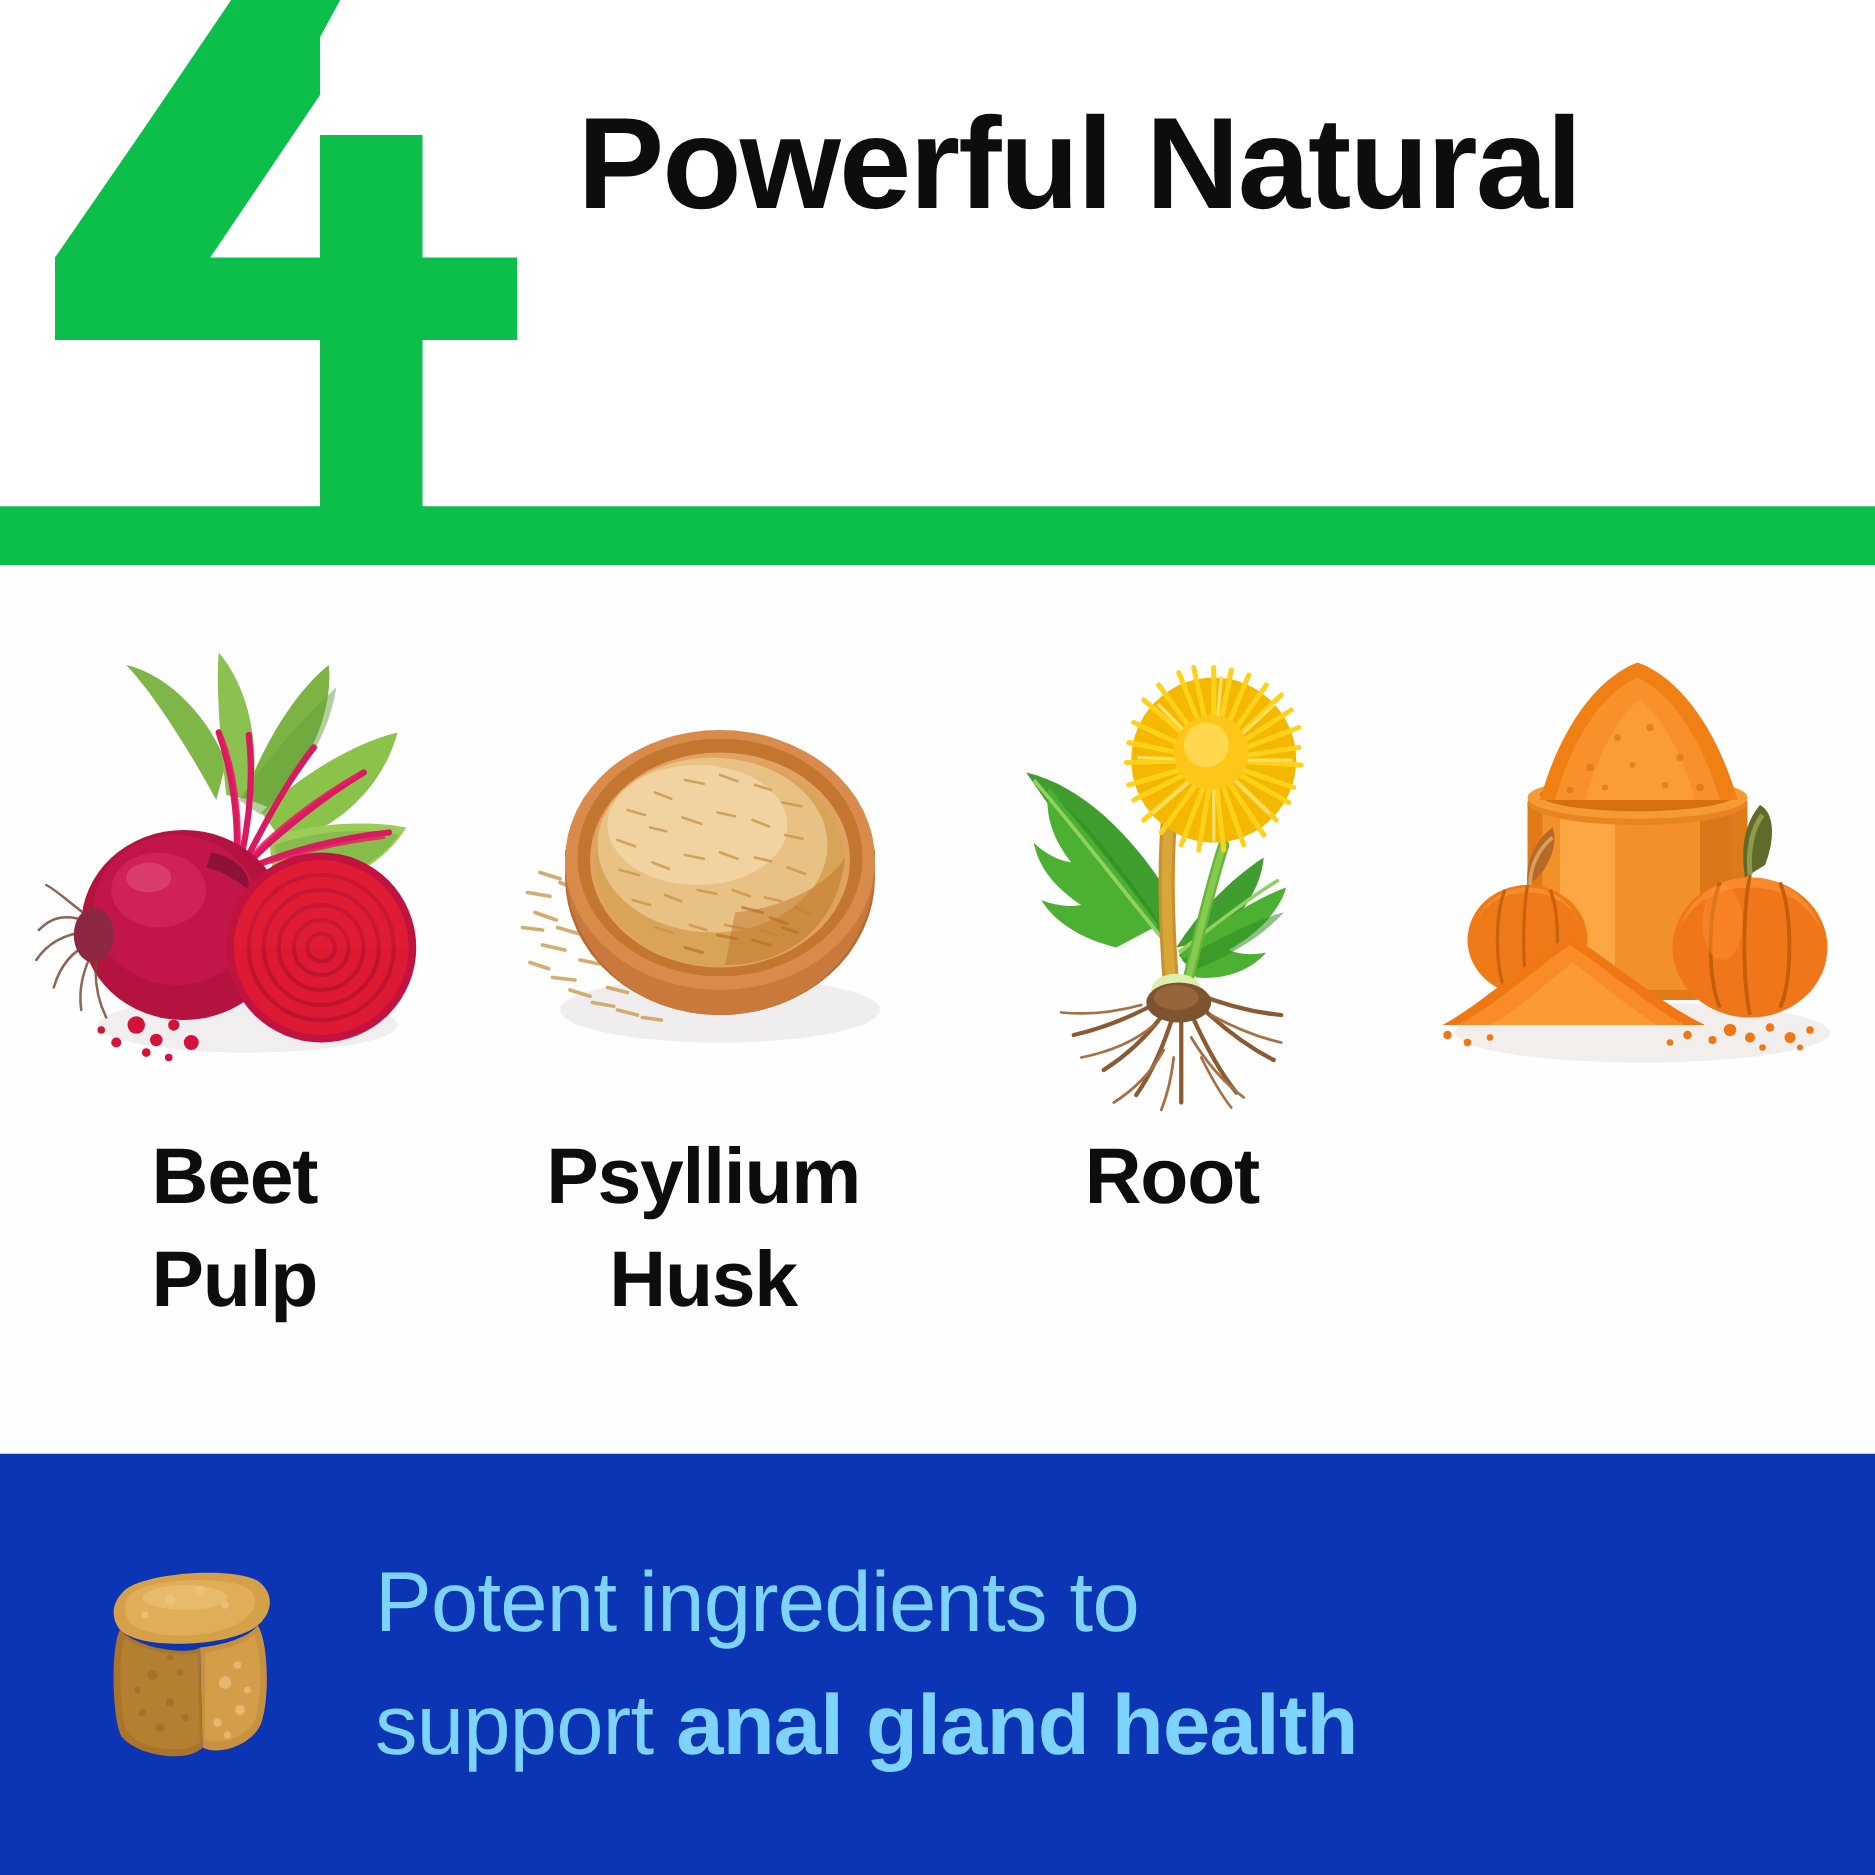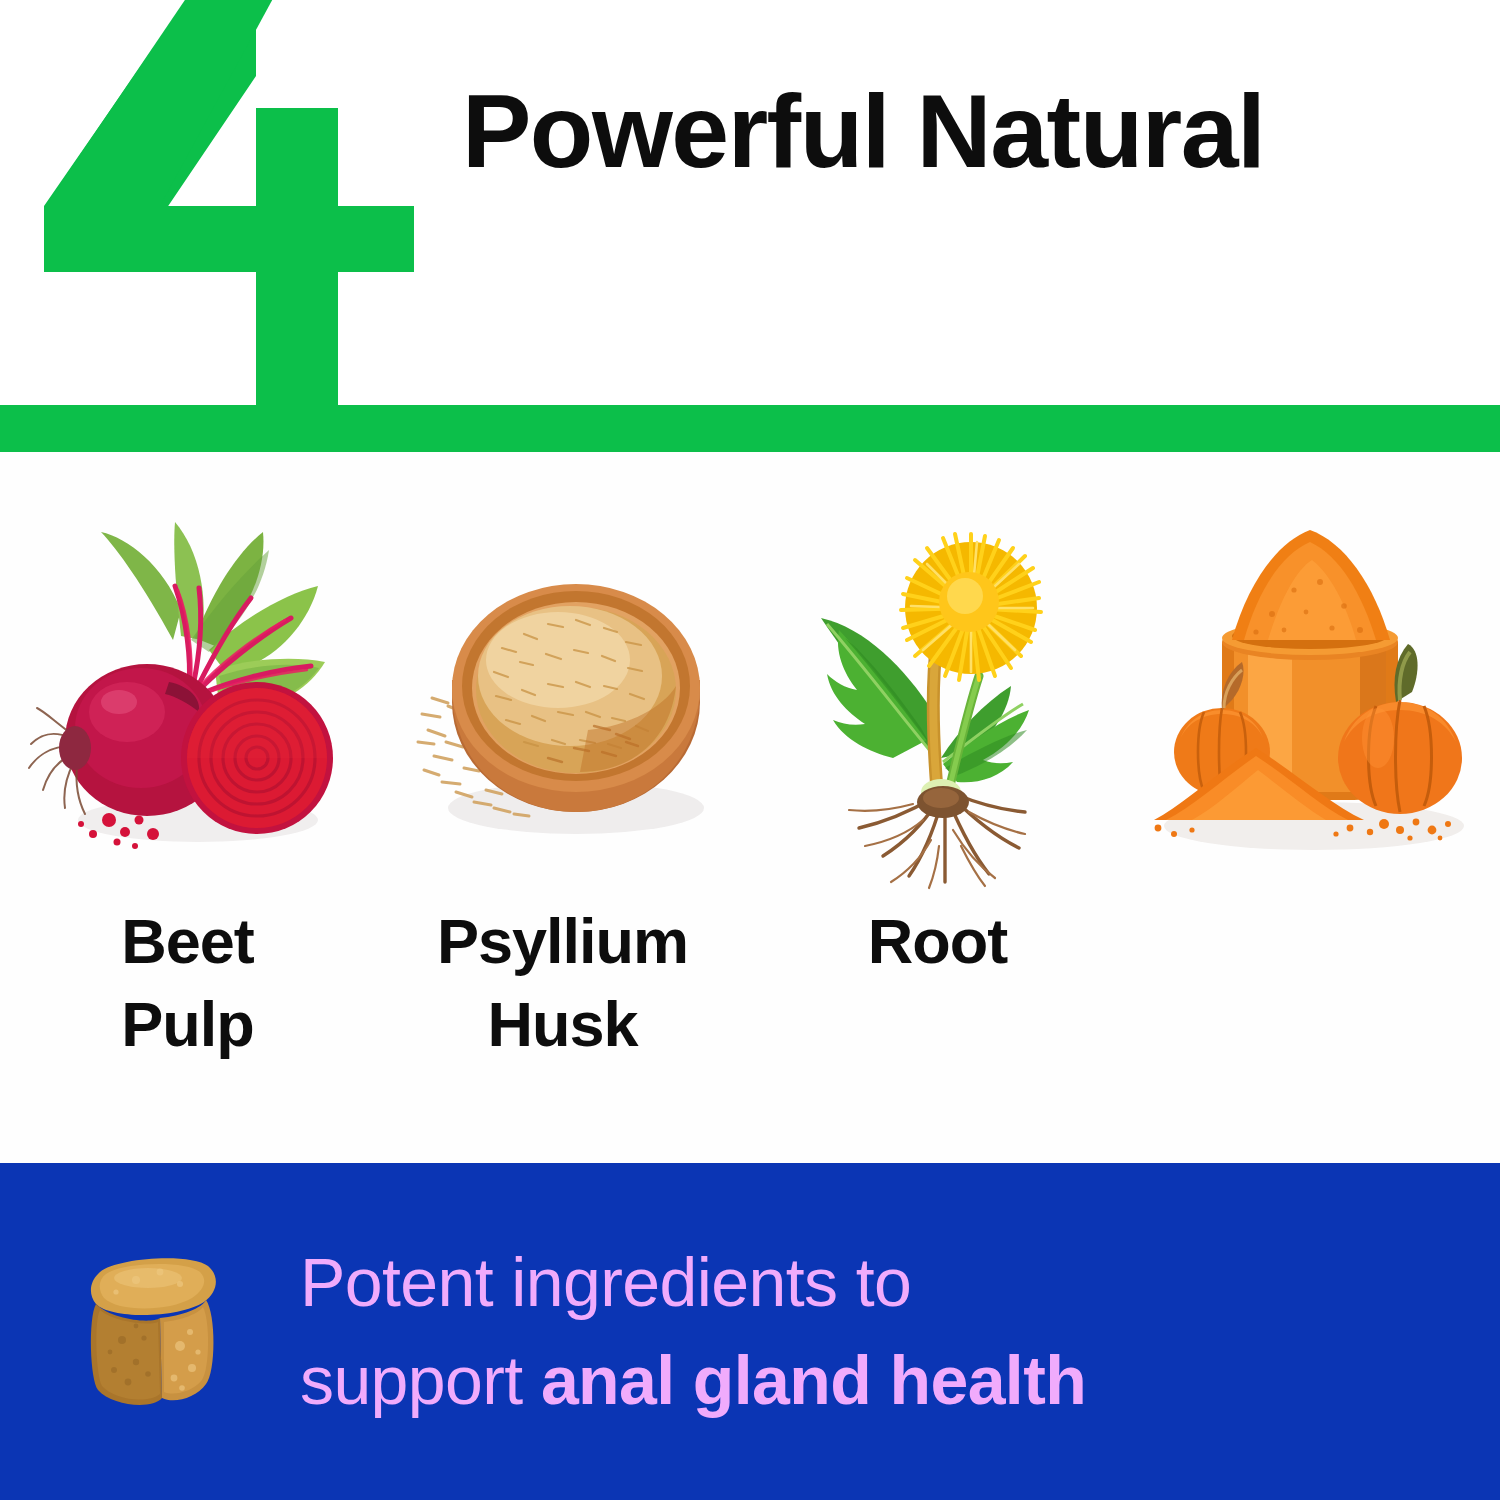--- a/index.html
+++ b/index.html
@@ -115,21 +115,21 @@
     width: 300px;
     flex: 0 0 300px;
     display: flex;
     justify-content: center;
     align-items: center;
   }
   .chew svg { display: block; width: 220px; height: 220px; }
 
   .banner-text {
     flex: 1 1 auto;
-    color: #f0abfc;
+    color: #7dd3fc;
     font-family: "Liberation Sans", sans-serif;
     font-size: 68px;
     line-height: 1.43;
     letter-spacing: -0.6px;
     padding-right: 58px;
   }
   .banner-text .ln { display: block; white-space: nowrap; }
   .banner-text b { font-weight: bold; margin-top: 28px; }
 </style>
 </head>

